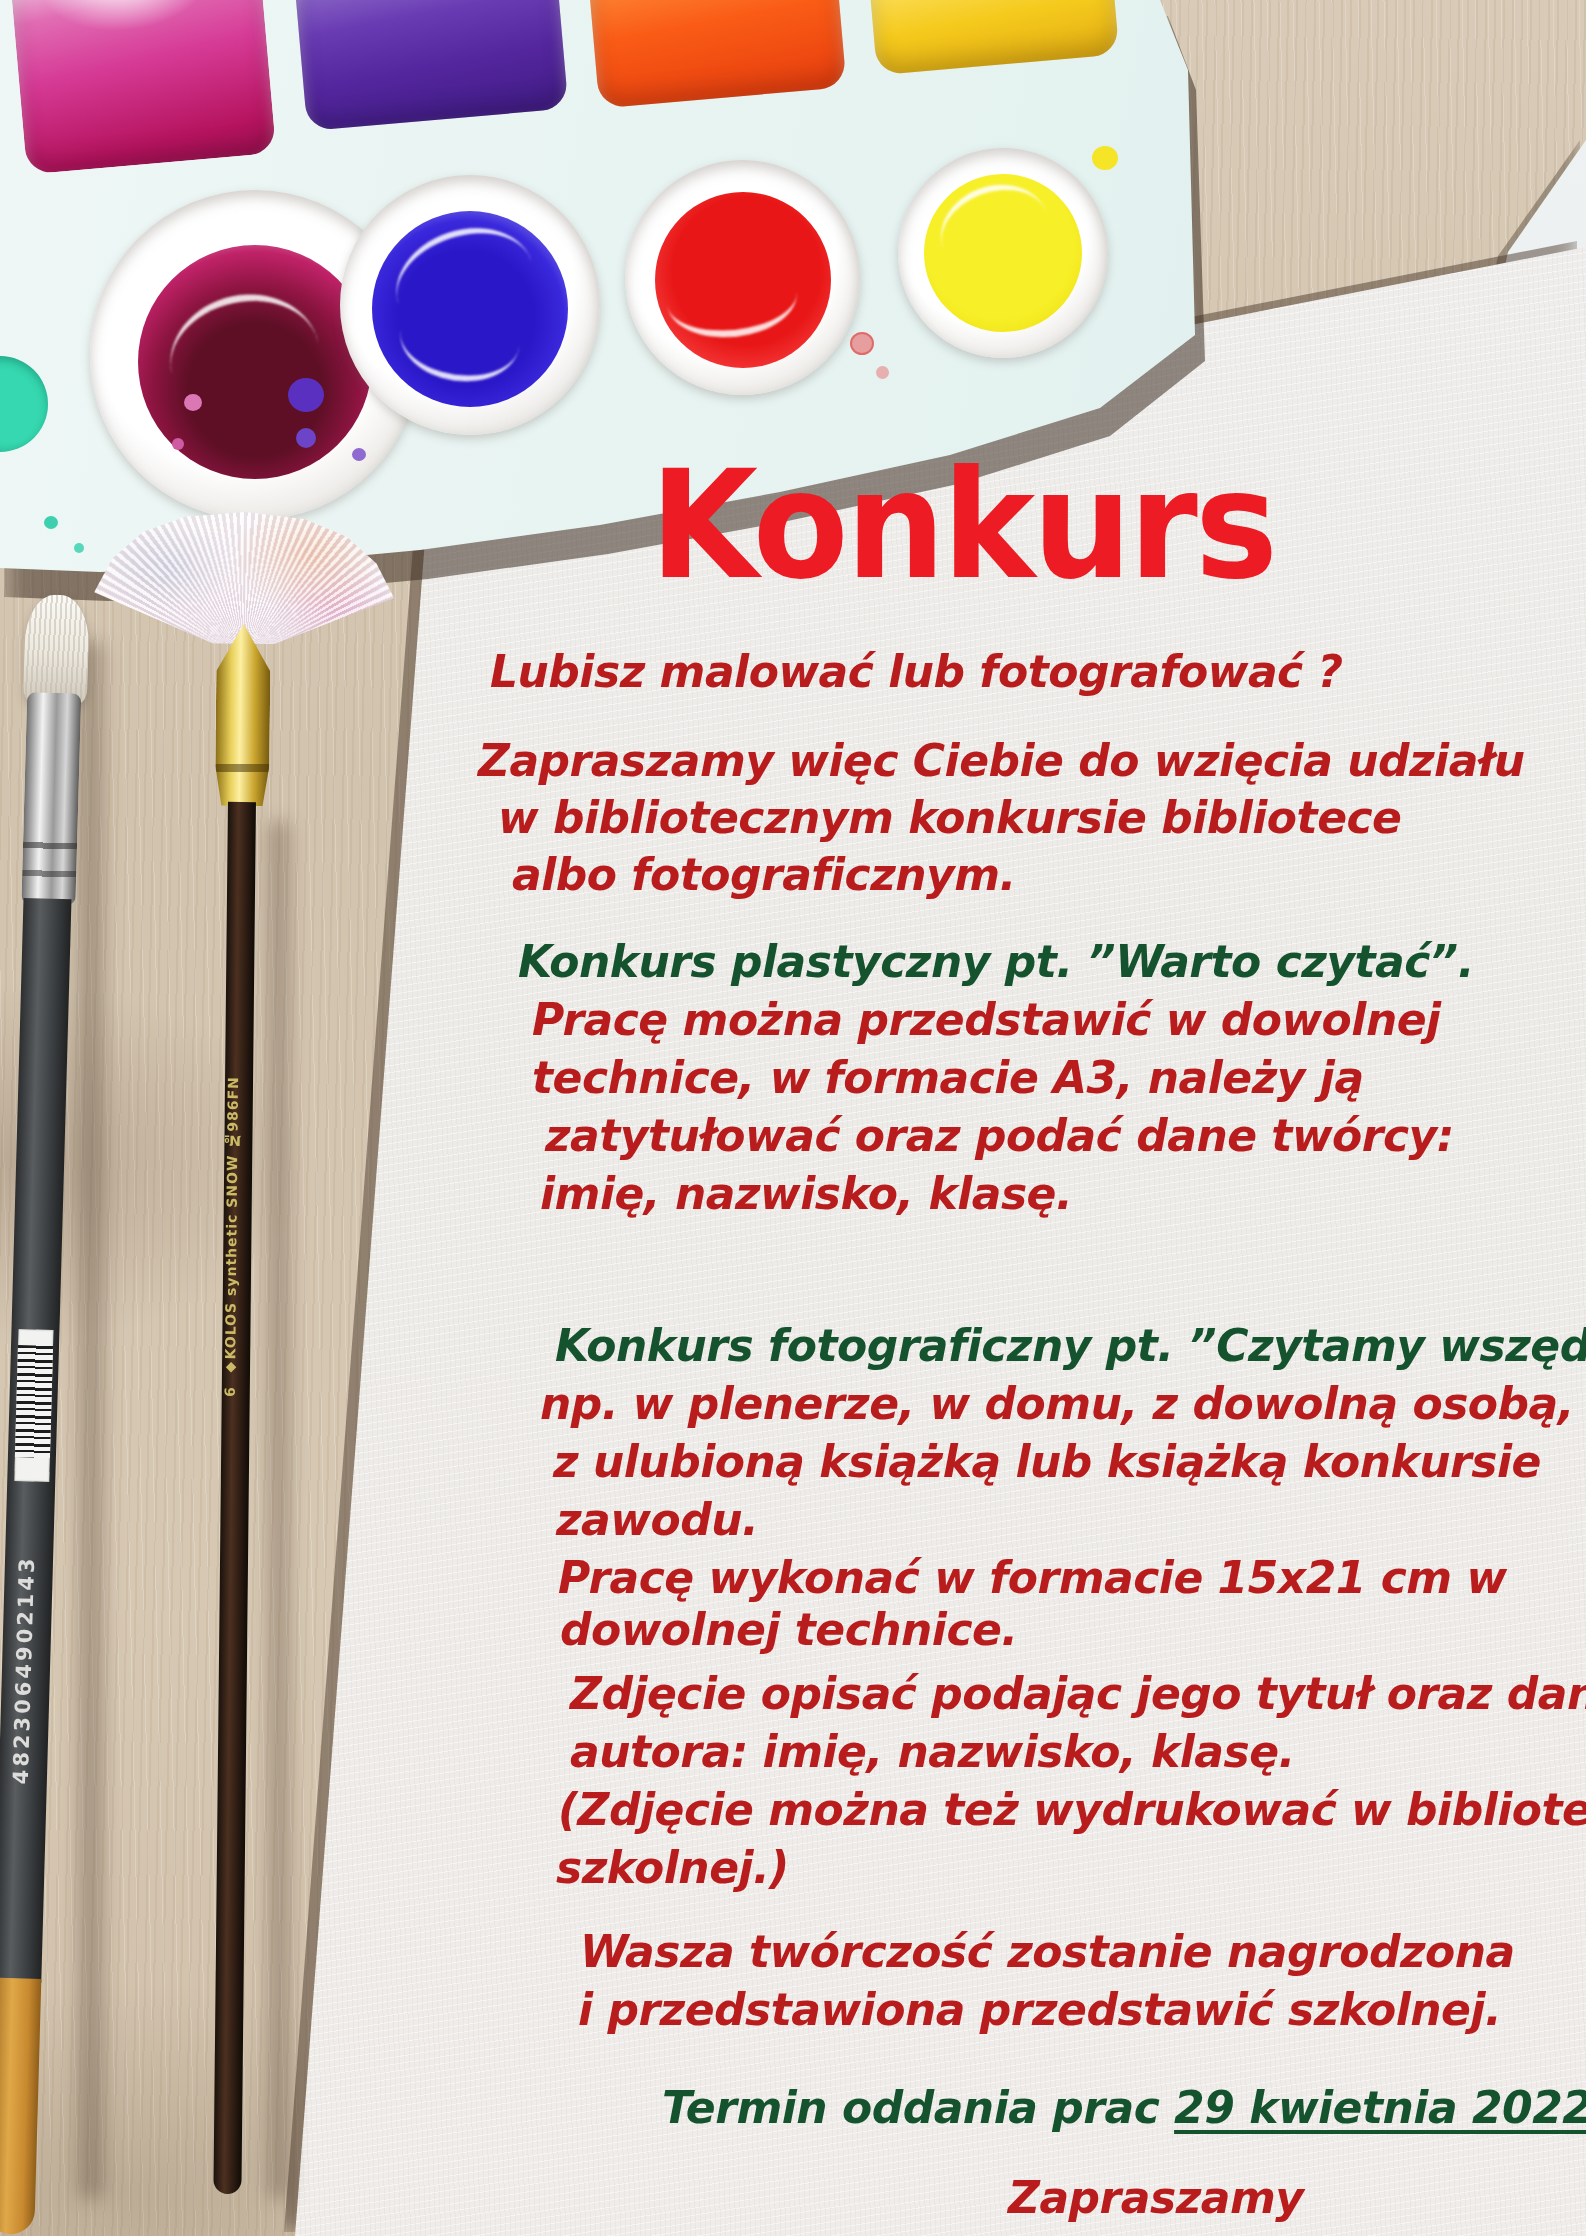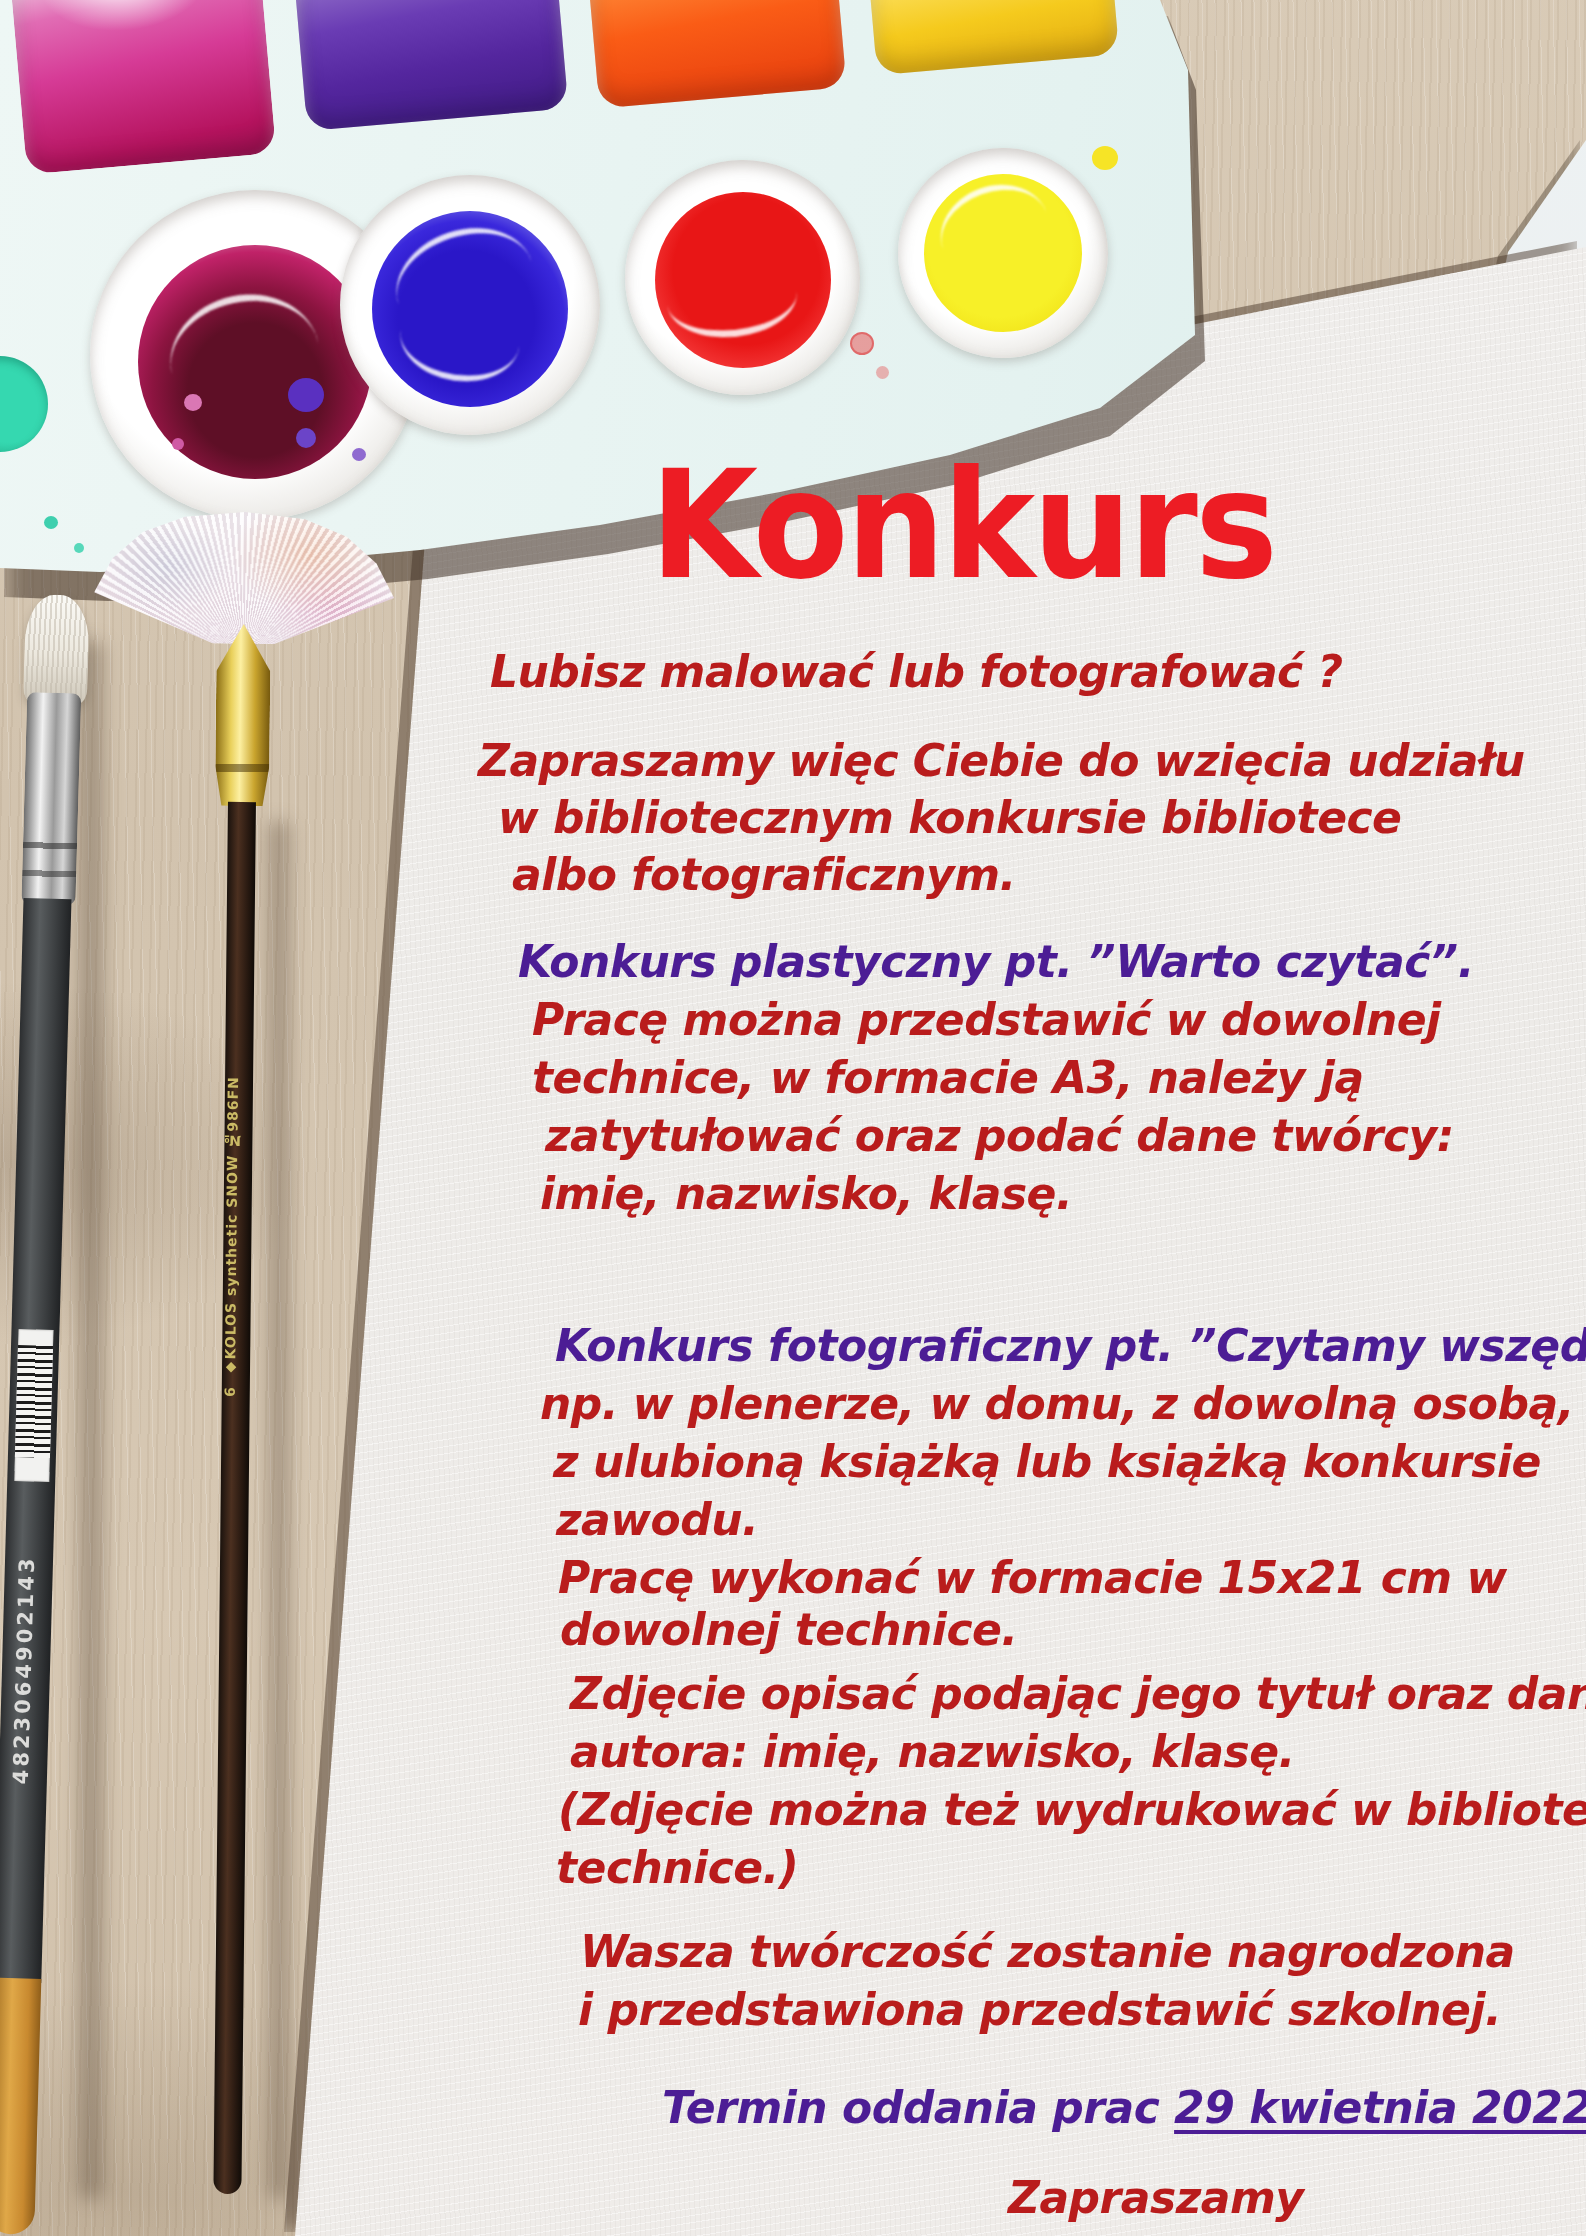--- a/index.html
+++ b/index.html
@@ -118,21 +118,21 @@
       linear-gradient(90deg,#8a6d14 0%,#e9d05b 28%,#fdf0a2 45%,#caa52e 72%,#76590e 100%)}
   .fan-handle{position:absolute;left:136px;top:290px;width:28px;height:1392px;border-radius:0 0 14px 14px;
     background:linear-gradient(90deg,#1a120d 0%,#4c3020 38%,#2b1b12 72%,#100b07 100%)}
   .fan-text{position:absolute;left:136px;top:585px;height:300px;width:28px;
     writing-mode:vertical-rl;transform:rotate(180deg);
     color:#cbbb66;font-size:14px;font-weight:bold;letter-spacing:1px;white-space:nowrap;text-align:left}
   .bshadow{position:absolute;background:rgba(80,63,47,.35);filter:blur(9px);border-radius:20px}
   
   .t{position:absolute;white-space:nowrap;font-style:italic;font-weight:bold;line-height:1.18}
   .blue{color:#b91c1c}
-  .red{color:#4c1d95}
+  .red{color:#14532d}
   .body-txt{font-size:44px;letter-spacing:-.5px}
   .title{
     position:absolute;left:650px;top:450px;
     font-weight:bold;font-style:normal;font-size:150px;line-height:1;
     letter-spacing:-3px;color:#ed1c24;
     transform:scaleX(.93);transform-origin:left top;white-space:nowrap;
   }
   .deadline-date{text-decoration:underline;text-decoration-thickness:4px;text-underline-offset:7px}
 </style>
 </head>
@@ -231,20 +231,20 @@
 
 <div class="t red body-txt" style="left:555px;top:1320px">Konkurs fotograficzny pt. ”Czytamy wszędzie”,</div>
 <div class="t blue body-txt" style="left:540px;top:1378px">np. w plenerze, w domu, z dowolną osobą,</div>
 <div class="t blue body-txt" style="left:553px;top:1436px">z ulubioną książką lub książką konkursie</div>
 <div class="t blue body-txt" style="left:556px;top:1494px">zawodu.</div>
 <div class="t blue body-txt" style="left:558px;top:1552px">Pracę wykonać w formacie 15x21 cm w</div>
 <div class="t blue body-txt" style="left:560px;top:1604px">dowolnej technice.</div>
 <div class="t blue body-txt" style="left:570px;top:1668px">Zdjęcie opisać podając jego tytuł oraz dane</div>
 <div class="t blue body-txt" style="left:570px;top:1726px">autora: imię, nazwisko, klasę.</div>
 <div class="t blue body-txt" style="left:558px;top:1784px">(Zdjęcie można też wydrukować w bibliotece</div>
-<div class="t blue body-txt" style="left:556px;top:1842px">technice.)</div>
+<div class="t blue body-txt" style="left:556px;top:1842px">szkolnej.)</div>
 
 <div class="t blue body-txt" style="left:580px;top:1926px">Wasza twórczość zostanie nagrodzona</div>
 <div class="t blue body-txt" style="left:578px;top:1984px">i przedstawiona przedstawić szkolnej.</div>
 
 <div class="t red body-txt" style="left:662px;top:2082px"><span>Termin oddania prac </span><span class="deadline-date">29 kwietnia 2022r.</span></div>
 
 <div class="t blue body-txt" style="left:1008px;top:2172px">Zapraszamy</div>
 
 </body></html>

